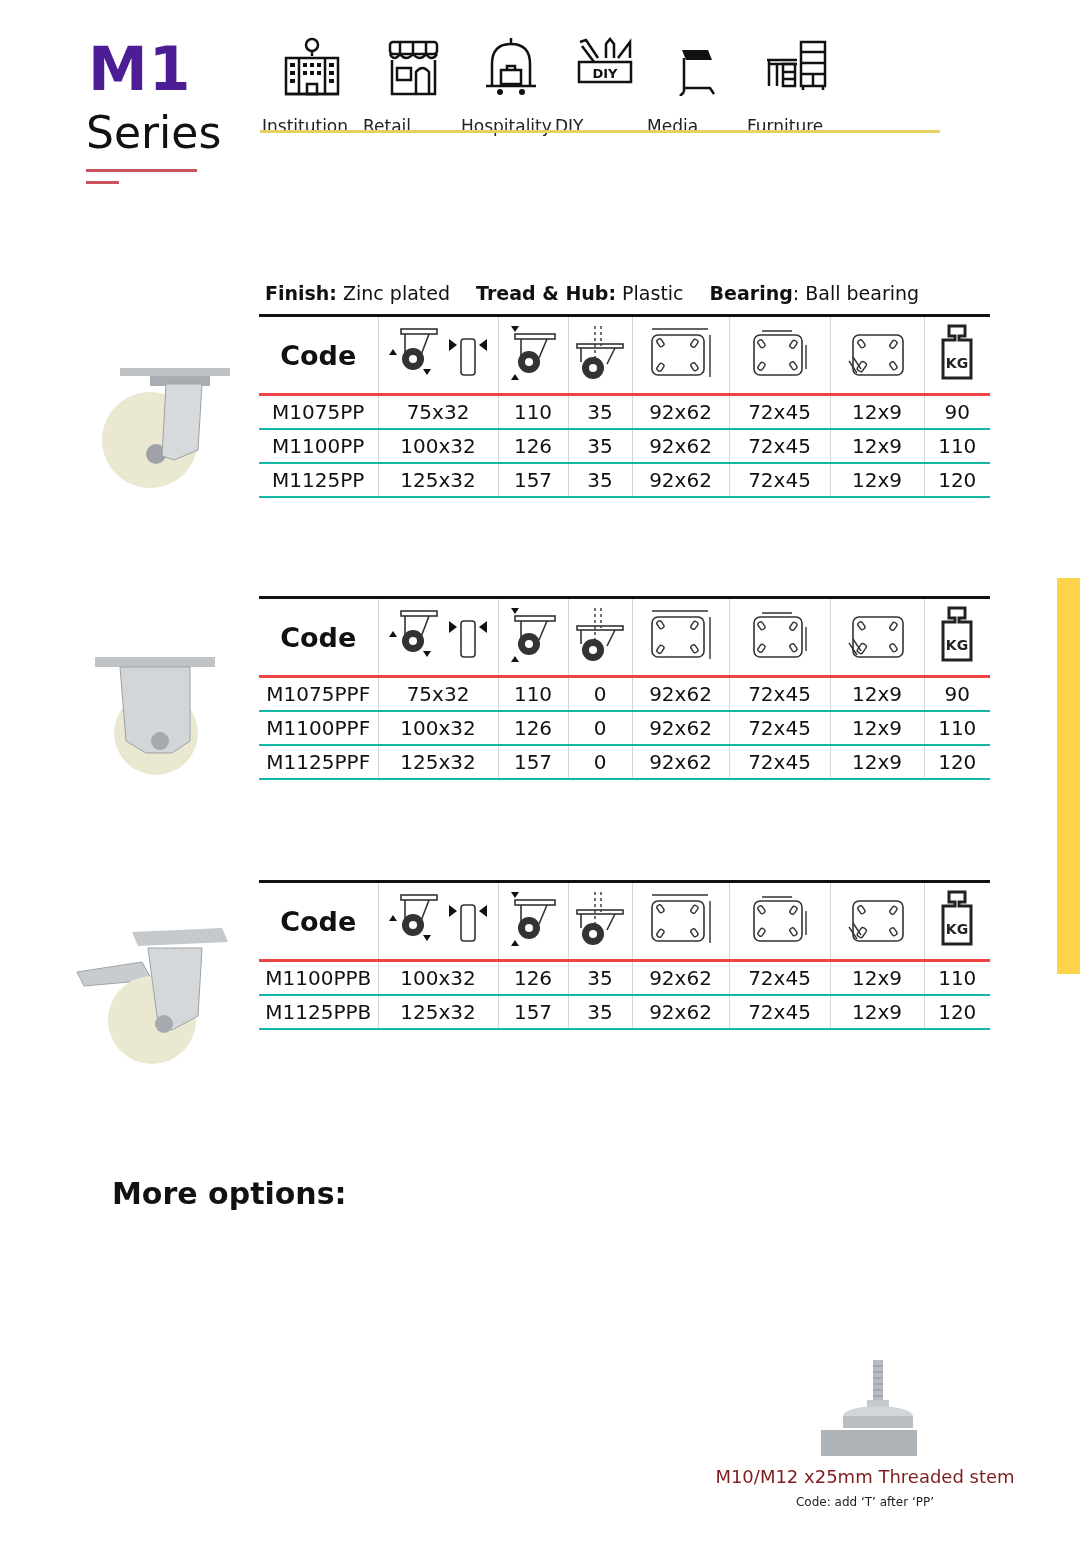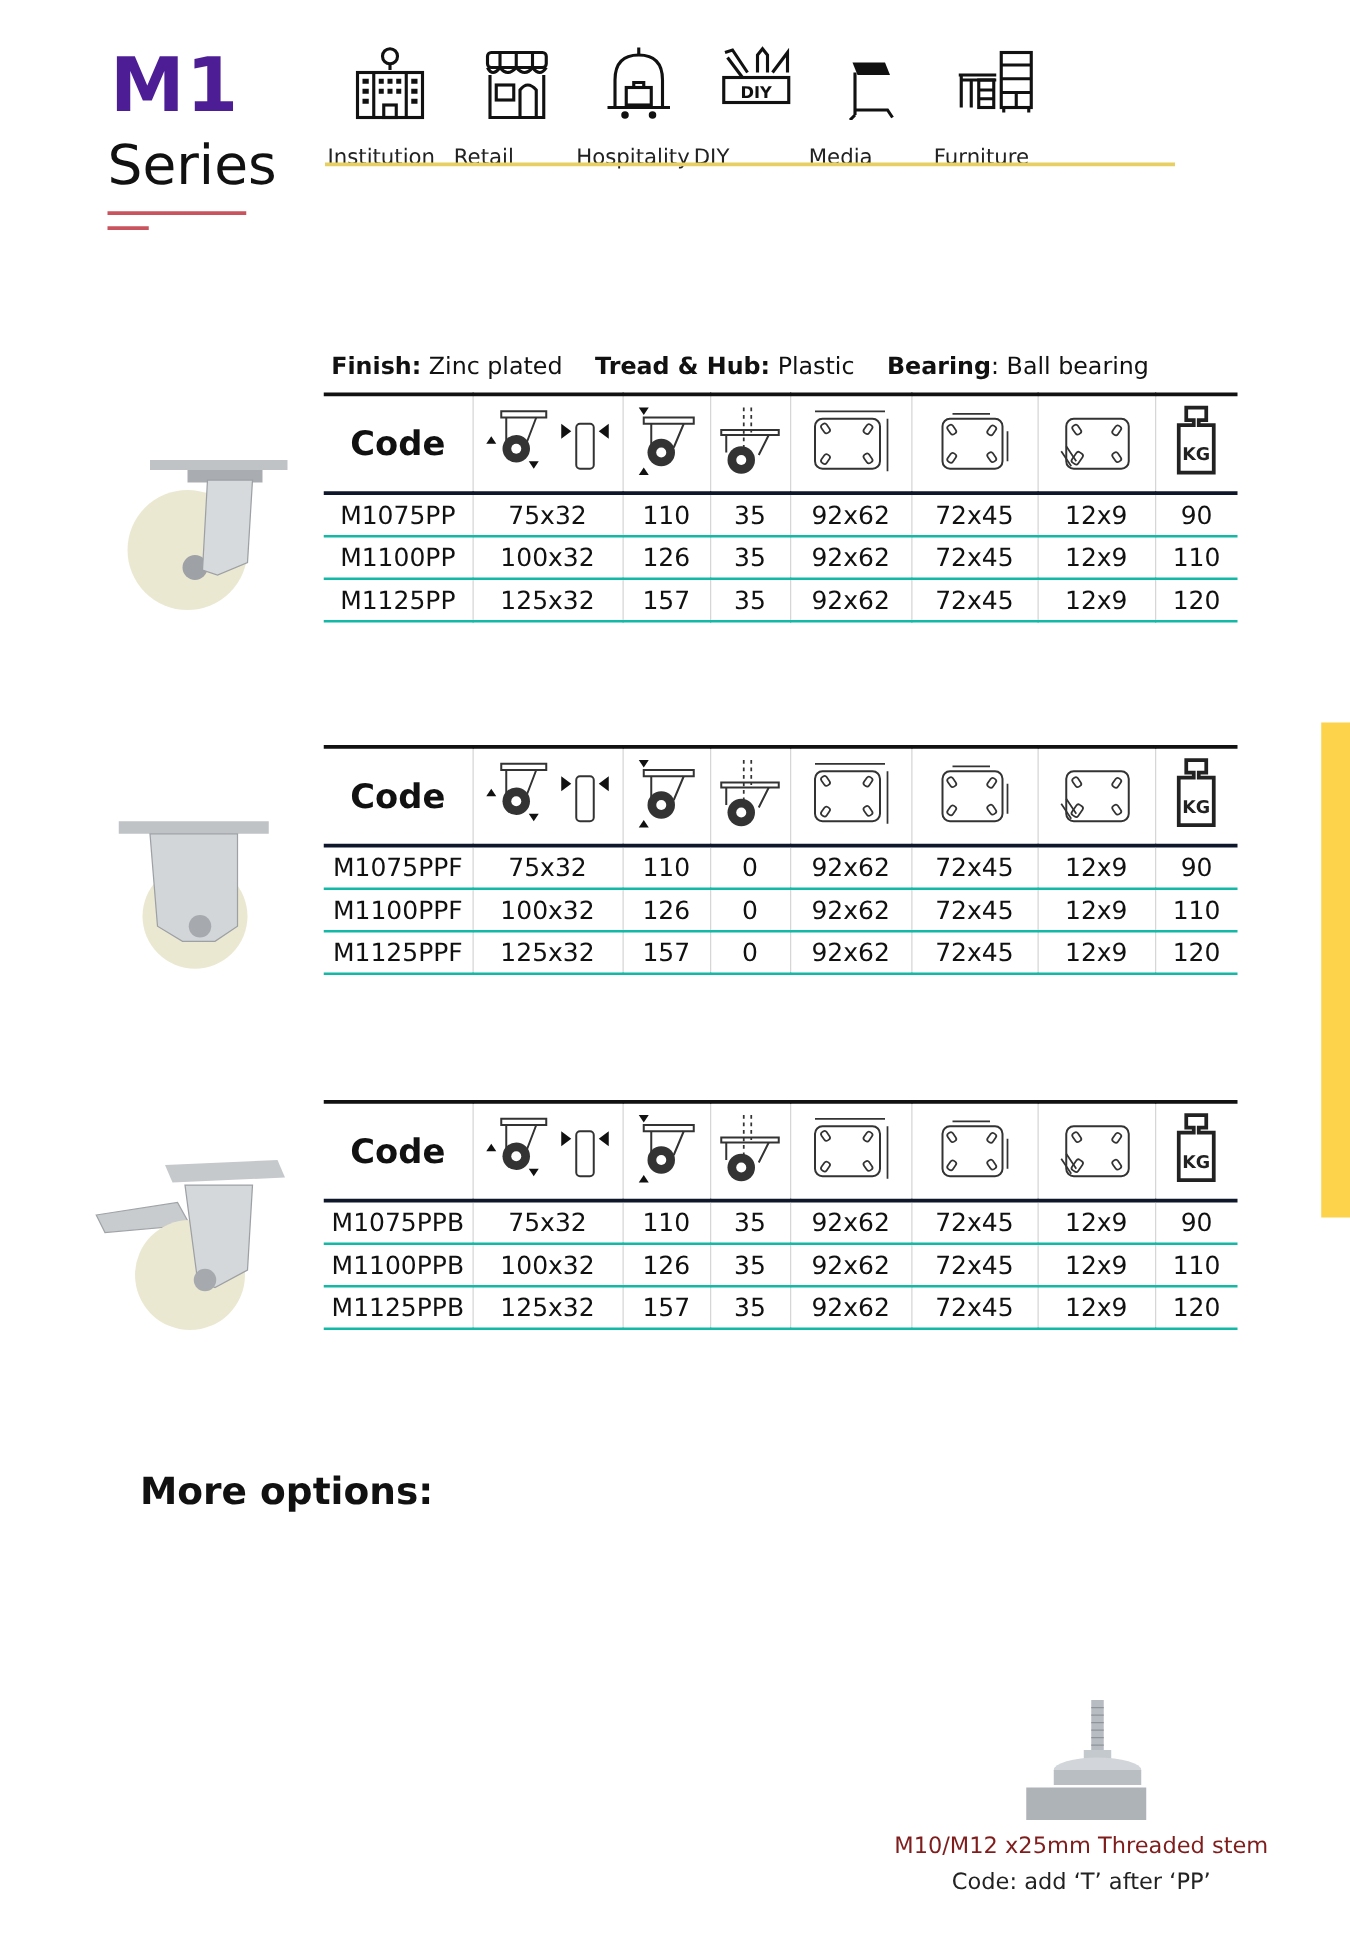--- a/index.html
+++ b/index.html
@@ -12,29 +12,29 @@
   .ind-line{left:260px;top:130px;width:680px;height:3px;background:#e7cf63;}
   .ind{top:36px;width:100px;}
   .ind svg{display:block;margin:0 auto;}
   .ind .lbl{font-size:17px;color:#222;margin-top:20px;font-family:"DejaVu Sans",sans-serif;}
   .spec{left:265px;top:282px;font-size:19px;font-family:"DejaVu Sans",sans-serif;white-space:nowrap;}
   .spec b{font-weight:bold;}
   .spec .gap{display:inline-block;width:20px;}
   table.t{position:absolute;left:259px;width:731px;border-collapse:collapse;table-layout:fixed;font-family:"DejaVu Sans",sans-serif;}
   table.t th,table.t td{border-left:1px solid #d6d6d6;text-align:center;padding:0;}
   table.t th:first-child,table.t td:first-child{border-left:none;}
-  table.t thead tr{border-top:3px solid #111;border-bottom:3px solid #0f172a;}
+  table.t thead tr{border-top:3px solid #111;border-bottom:3px solid #ef4444;}
   table.t thead th{height:76px;}
   table.t tbody td{height:32px;font-size:20px;color:#111;}
   table.t tbody tr{border-bottom:2px solid #14b8a6;}
   .codeh{font-size:27px;font-weight:bold;}
   .yellow-bar{left:1057px;top:578px;width:23px;height:396px;background:#fcd34b;}
   .more{left:112px;top:1176px;font-size:30px;font-weight:bold;font-family:"DejaVu Sans",sans-serif;}
   .cap1{left:700px;top:1466px;width:330px;text-align:center;font-size:18px;color:#7f1d1d;font-family:"DejaVu Sans",sans-serif;}
-  .cap2{left:700px;top:1495px;width:330px;text-align:center;font-size:18px;color:#222;font-family:"DejaVu Sans",sans-serif;}
+  .cap2{left:700px;top:1495px;width:330px;text-align:center;font-size:12px;color:#222;font-family:"DejaVu Sans",sans-serif;}
   .prod{left:90px;}
 </style>
 </head>
 <body>
 
 <div class="abs m1">M1</div>
 <div class="abs series">Series</div>
 <div class="abs red1"></div>
 <div class="abs red2"></div>
 
@@ -402,30 +402,20 @@
             <use href="#ic-hole"></use>
           </svg></th>
     <th><svg width="40" height="58" viewBox="0 0 40 58">
             <use href="#ic-kg"></use>
             <text x="20" y="44" text-anchor="middle" font-family="DejaVu Sans, sans-serif" font-size="14" font-weight="bold" fill="#222">KG</text>
           </svg></th>
   </tr>
     </thead>
   <tbody>
     <tr>
-      <td>M1075PPB</td>
-        <td>75x32</td>
-        <td>110</td>
-        <td>35</td>
-        <td>92x62</td>
-        <td>72x45</td>
-        <td>12x9</td>
-        <td>90</td>
-    </tr>
-    <tr>
       <td>M1100PPB</td>
         <td>100x32</td>
         <td>126</td>
         <td>35</td>
         <td>92x62</td>
         <td>72x45</td>
         <td>12x9</td>
         <td>110</td>
     </tr>
     <tr>

